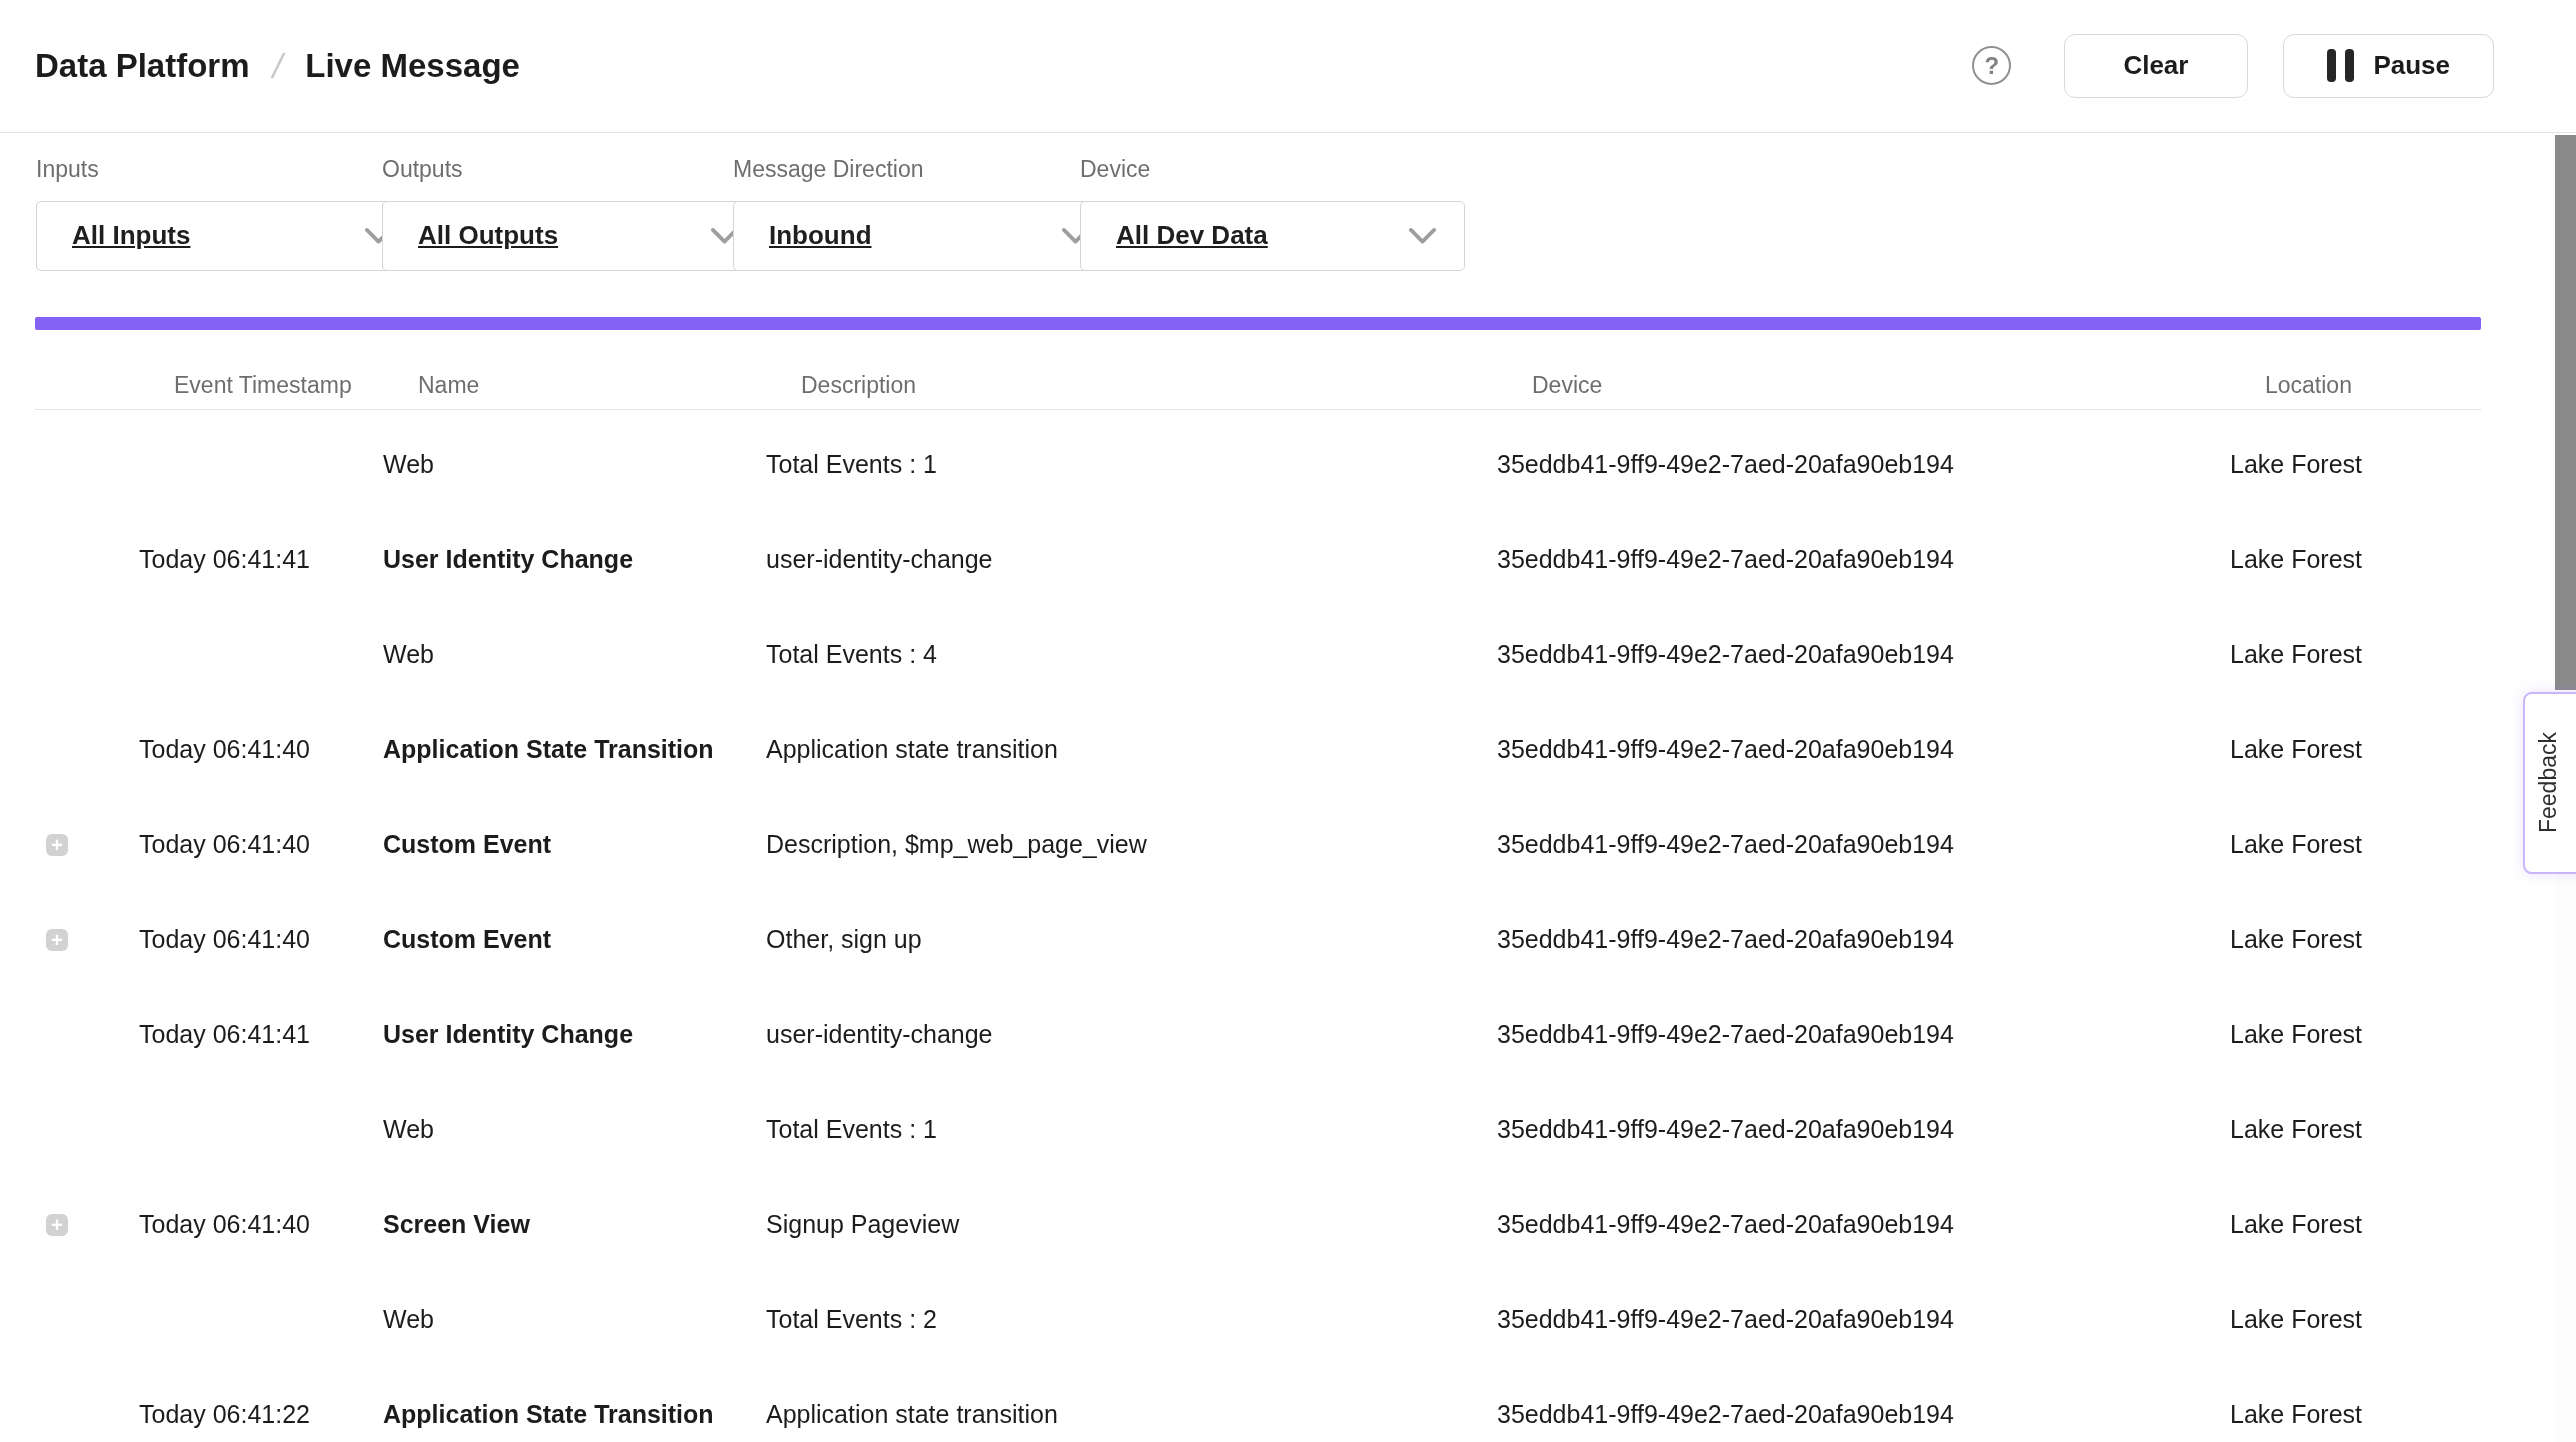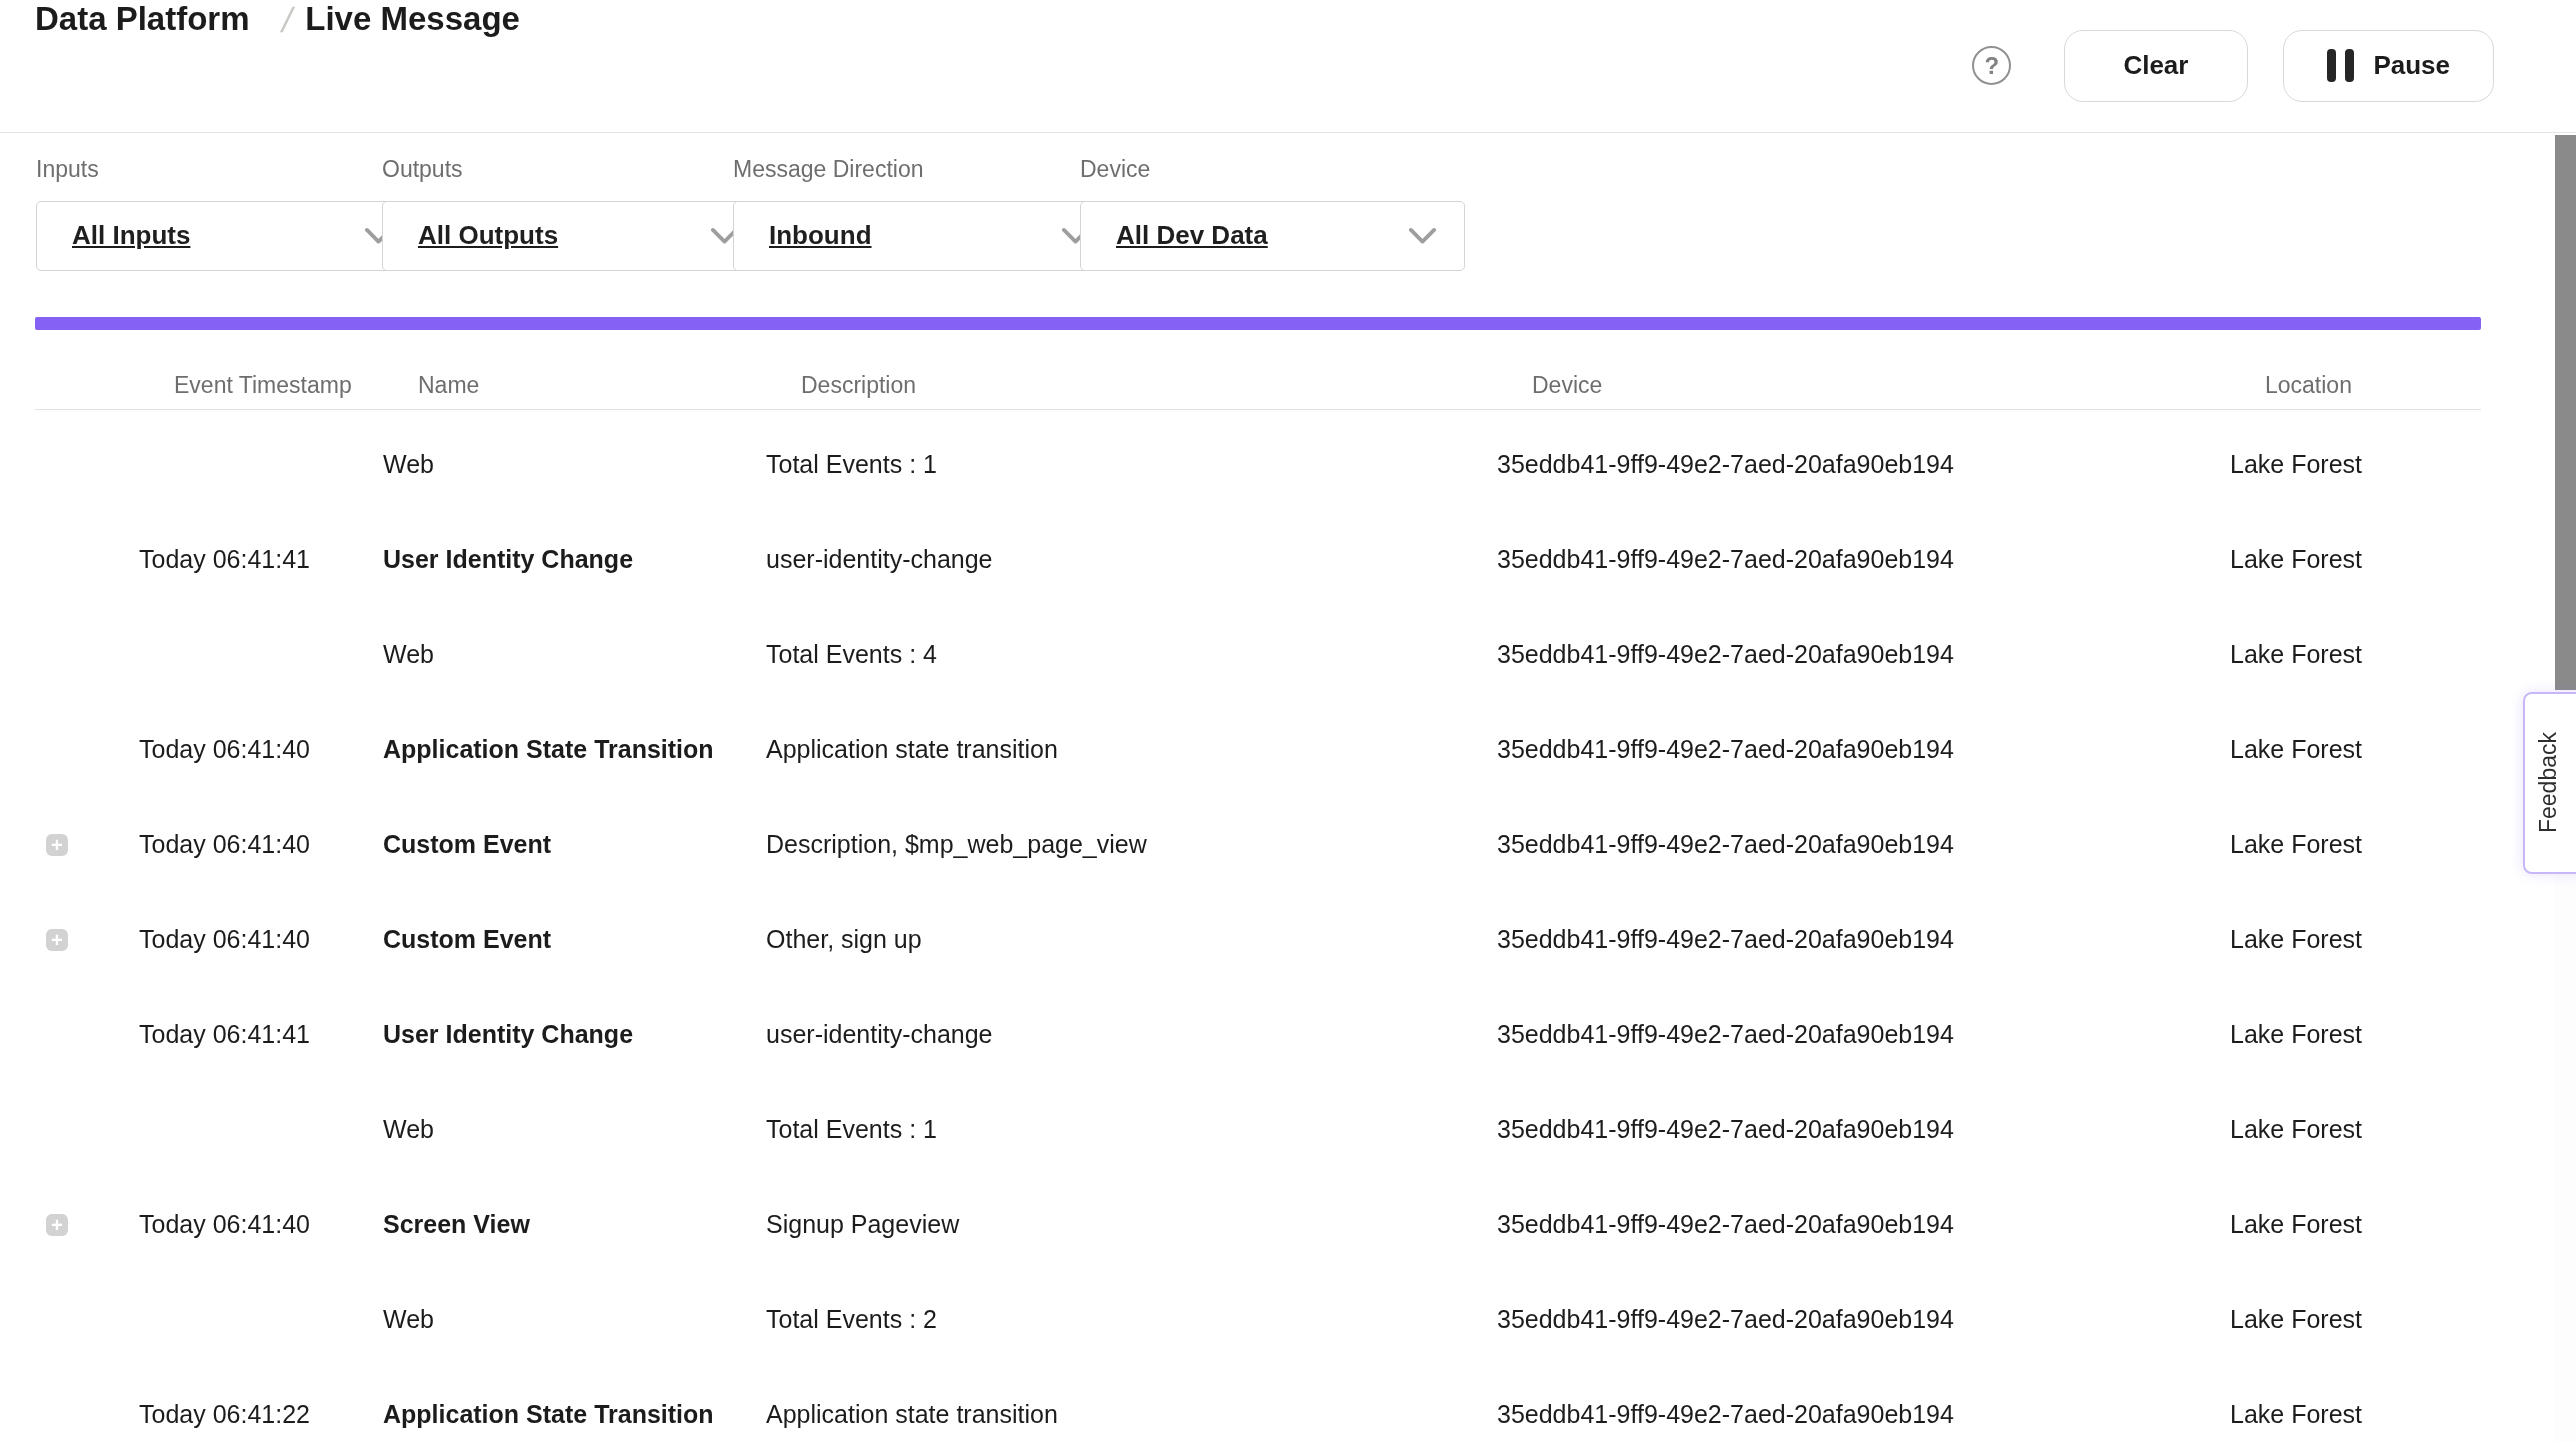--- a/index.html
+++ b/index.html
@@ -14,41 +14,41 @@
   }
 
   
   .topbar{
     position:absolute;left:0;top:0;width:2576px;height:133px;
     border-bottom:1.9px solid #e4e4e0;
     background:#fff;
   }
   .breadcrumb{
     position:absolute;left:35px;top:0;height:131px;
-    display:flex;gap:23px;
+    display:flex;align-items:center;gap:23px;
     font-size:33px;font-weight:600;color:#1c1c1c;
   }
   .breadcrumb .sep{
     color:#c9c9c5;font-weight:300;font-size:35px;
     transform:skewX(-12deg);
   }
   .topbar-right{
     position:absolute;right:82px;top:0;height:131px;
     display:flex;align-items:center;gap:35px;
   }
   .help-icon{
     width:39px;height:39px;border-radius:50%;
     border:2.9px solid #919191;color:#828282;
     display:flex;align-items:center;justify-content:center;
     font-size:24px;font-weight:700;cursor:pointer;
     margin-right:17.5px;
   }
   .btn{
-    height:72px;min-width:184px;padding:0 43px;
-    background:#fff;border:1.9px solid #d9d9d9;border-radius:19px;
+    height:64px;min-width:184px;padding:0 43px;
+    background:#fff;border:1.9px solid #d9d9d9;border-radius:11px;
     display:flex;align-items:center;justify-content:center;gap:19.4px;
     font-size:26px;font-weight:600;color:#1c1c1c;cursor:pointer;
     font-family:"Liberation Sans", sans-serif;
   }
   .pause-glyph{display:flex;gap:9.7px;}
   .pause-glyph i{display:block;width:8.7px;height:33px;background:#262626;border-radius:3.9px;}
 
   
   .filters{position:absolute;left:0;top:135px;width:2576px;height:180px;background:#fff;}
   .filter{position:absolute;top:0;width:335px;}

